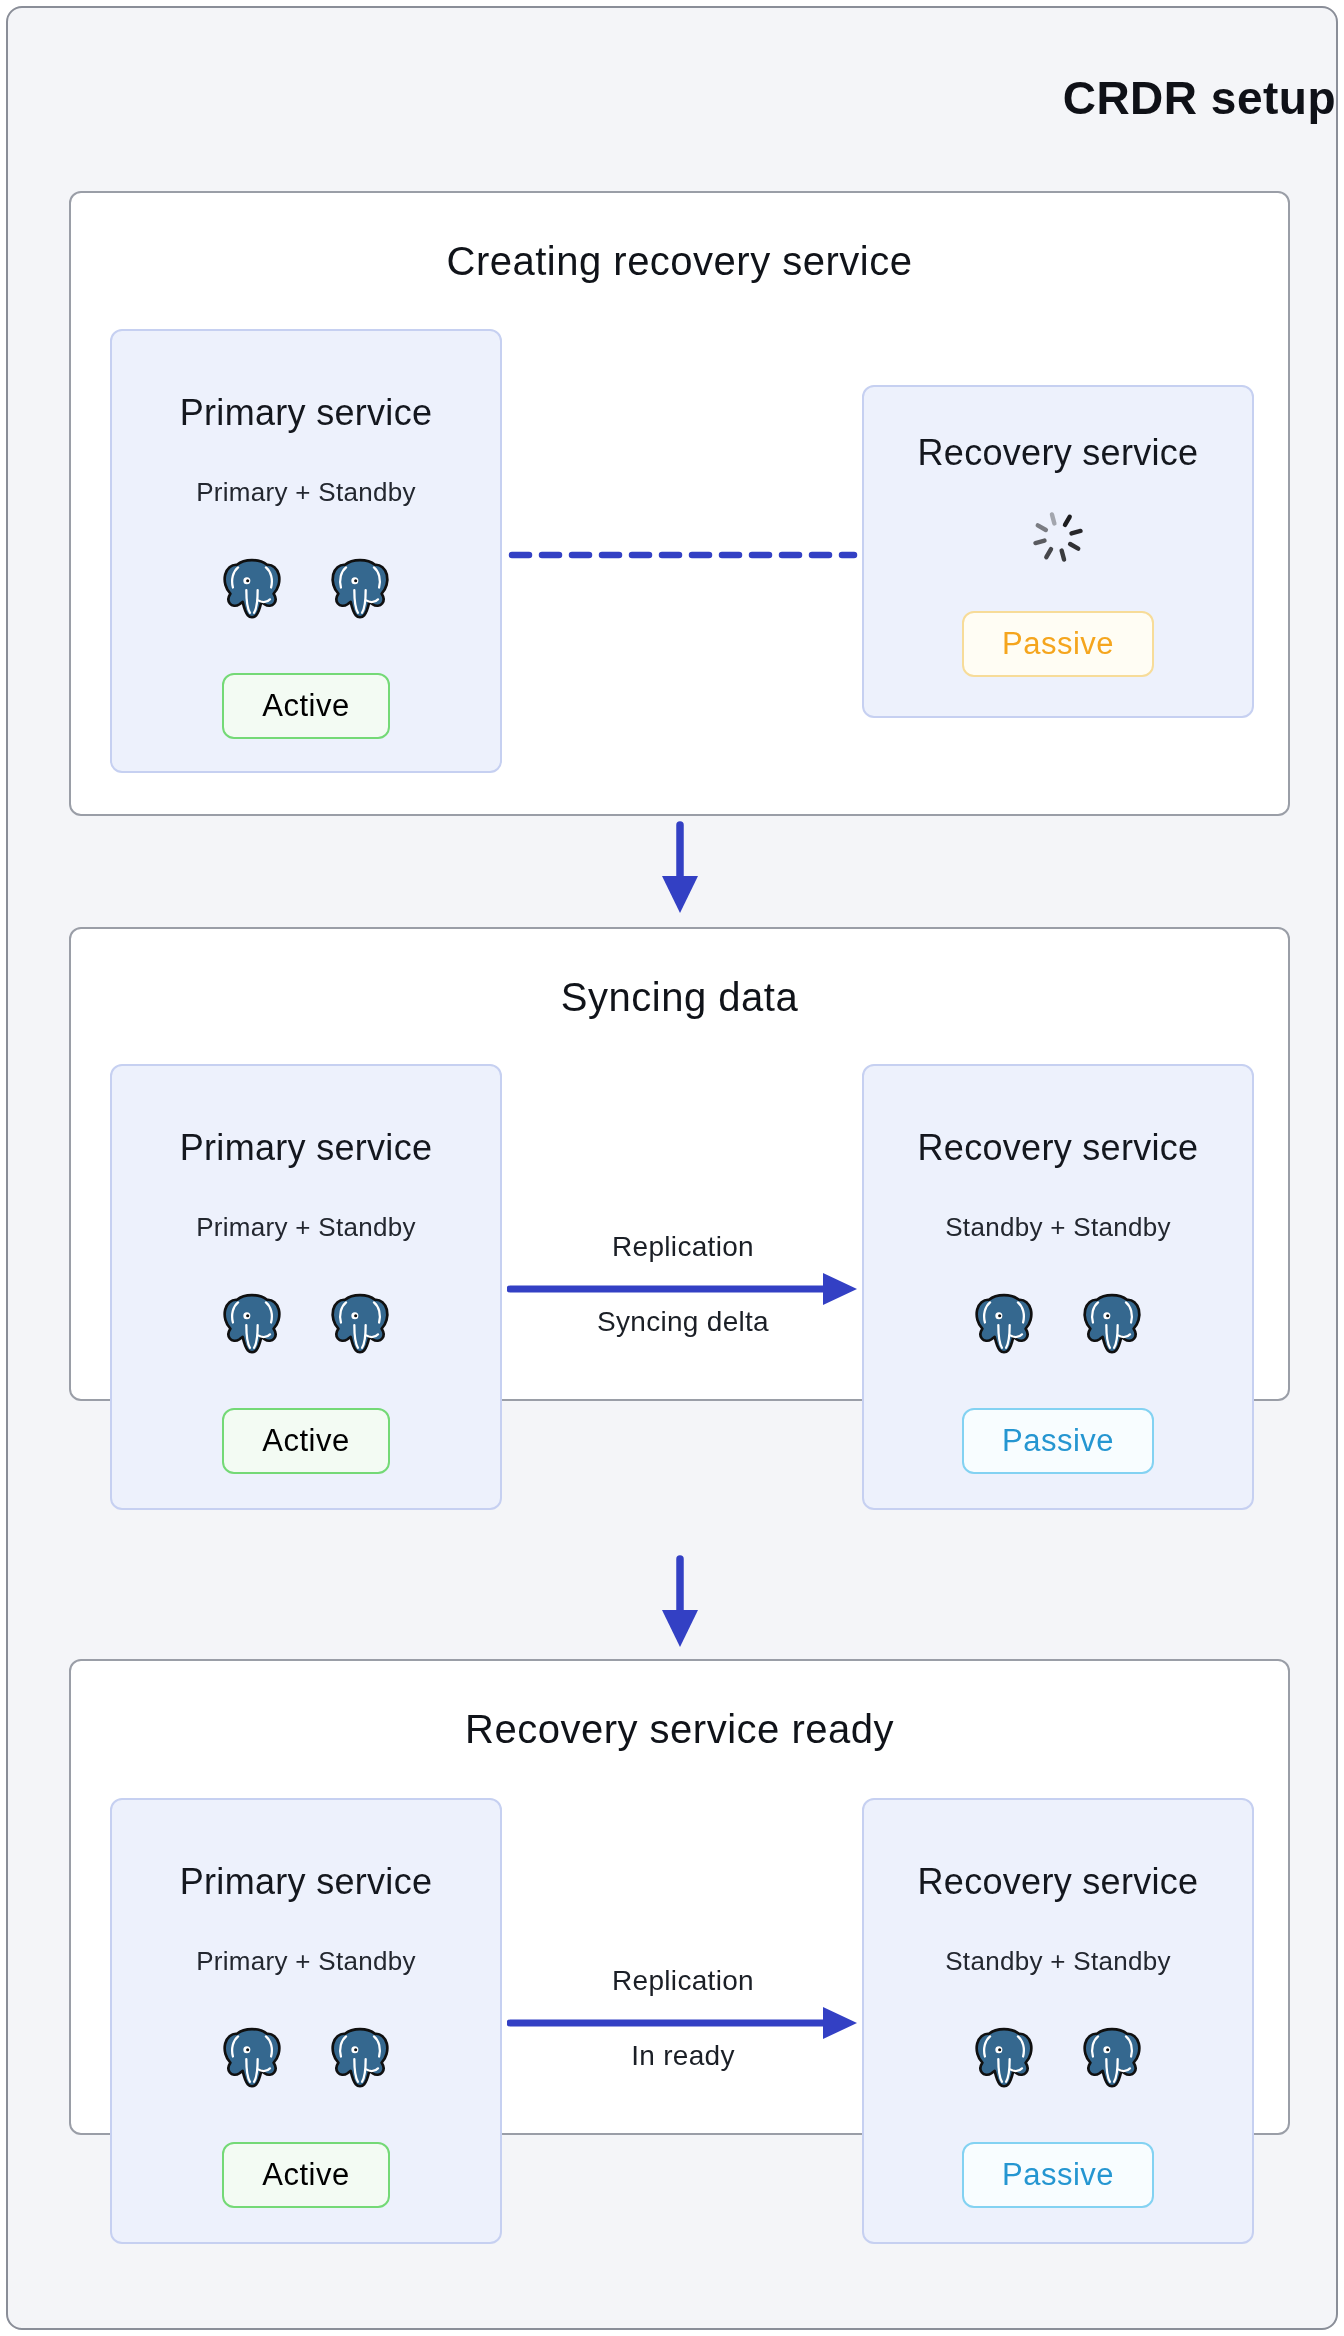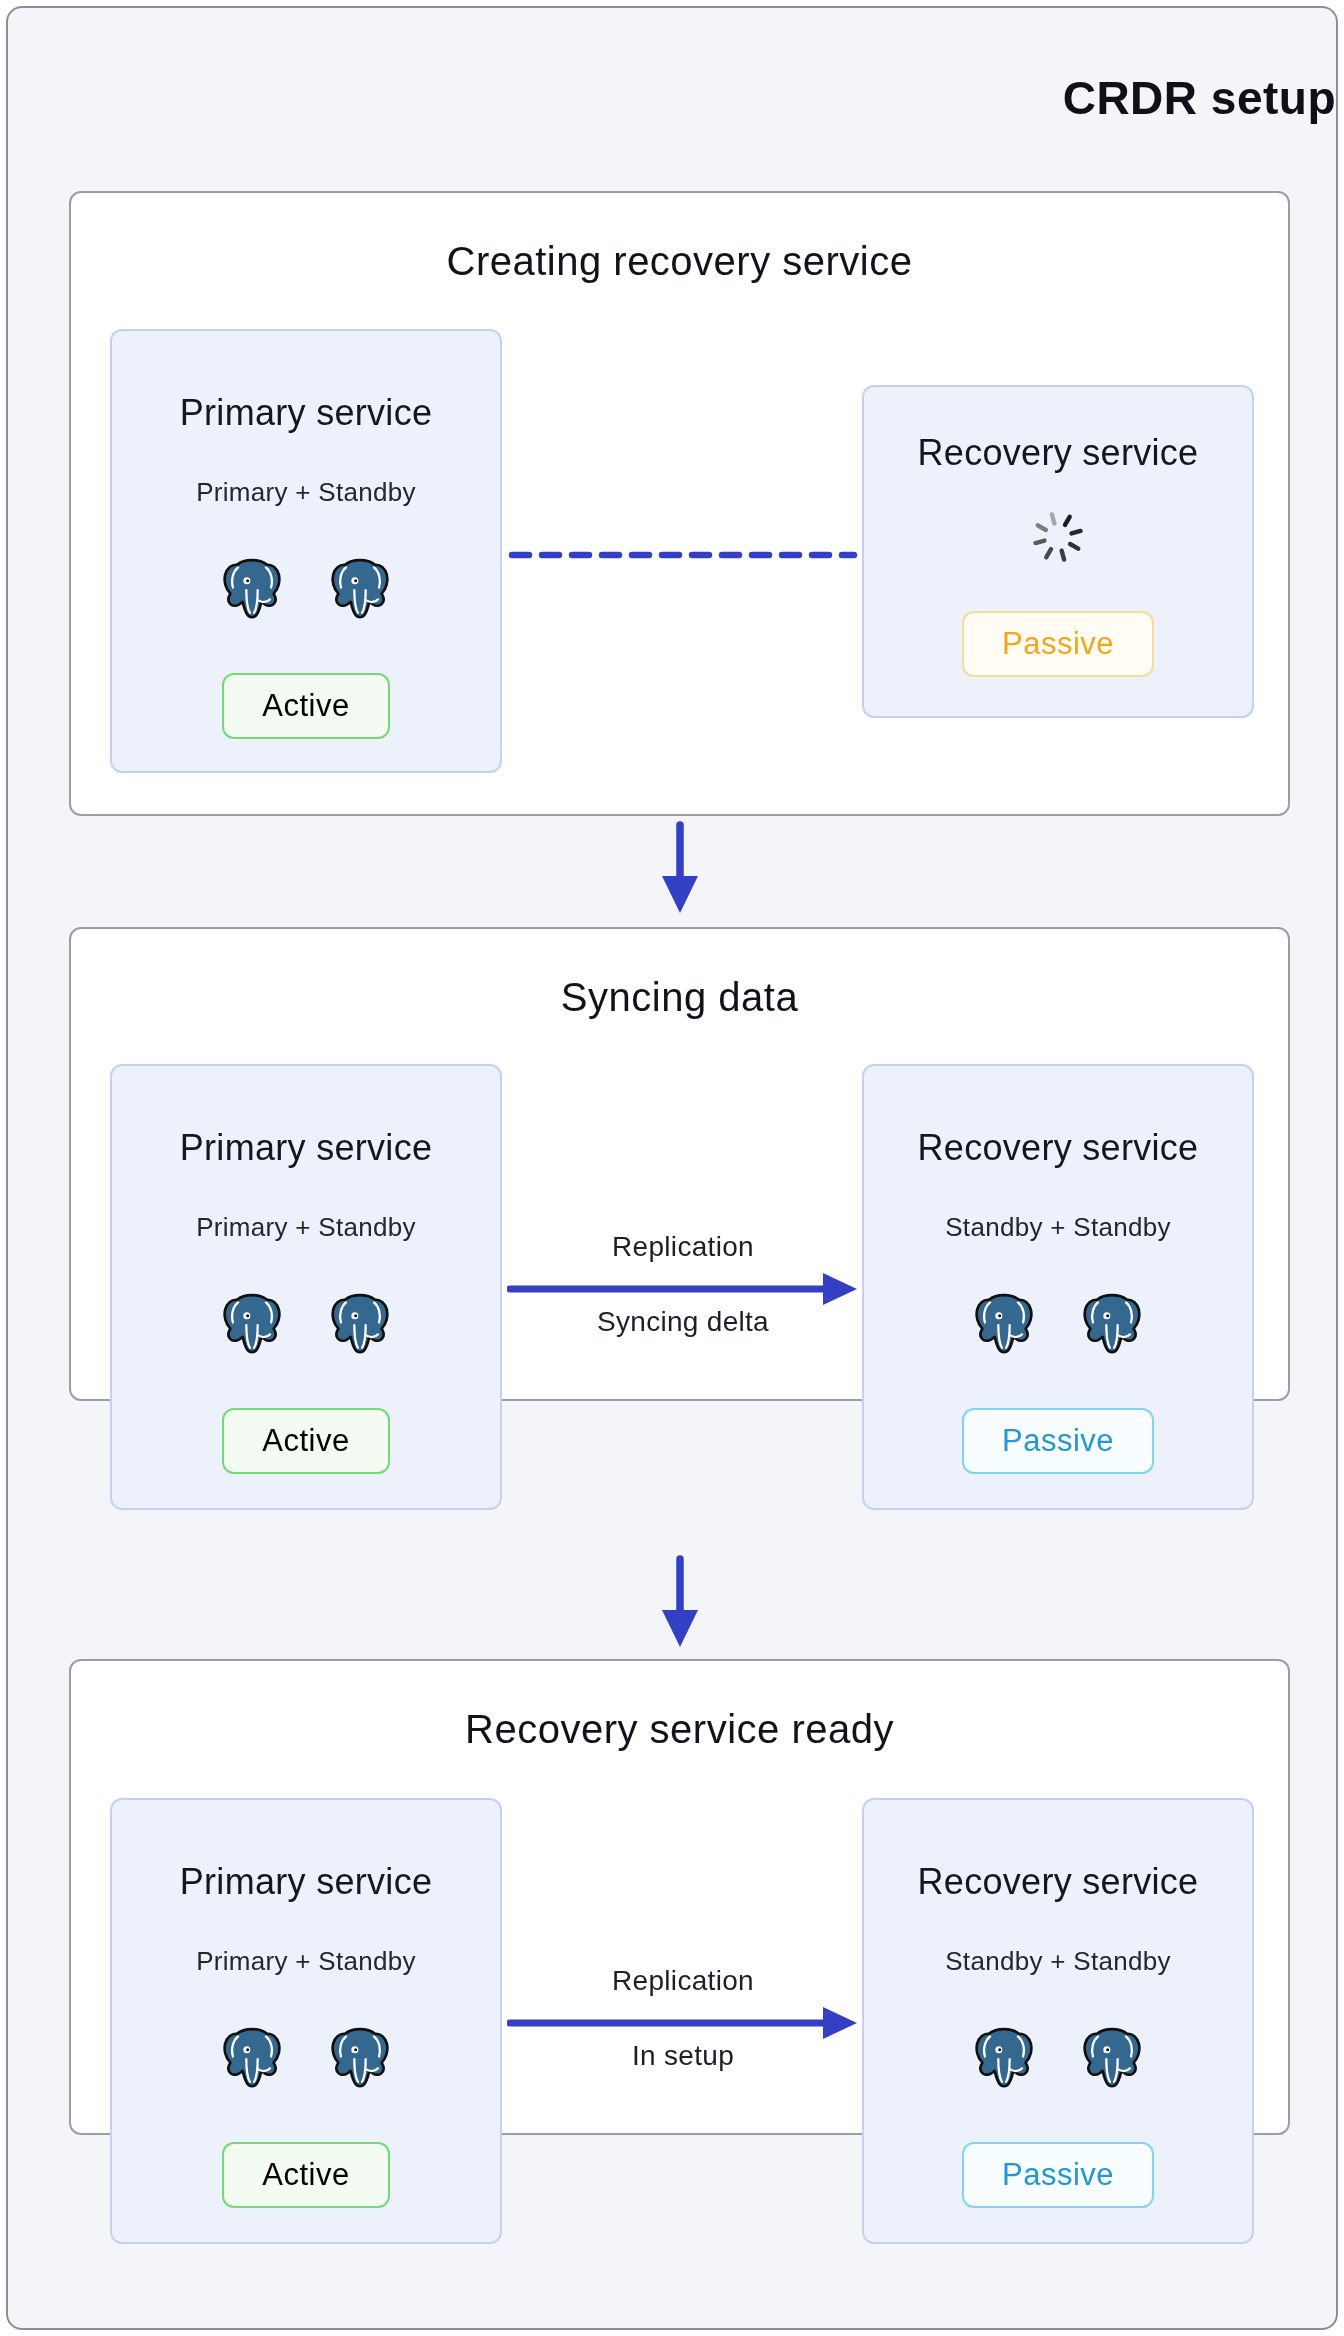--- a/index.html
+++ b/index.html
@@ -226,21 +226,21 @@
               <use href="#pg"></use>
             </svg>
         </div>
         <div class="badge active">Active</div>
       </div>
 
       <div class="conn-label" style="top:303px;">Replication</div>
       <svg class="connector" style="top:344px;height:36px;">
           <use href="#arrow-right"></use>
         </svg>
-      <div class="conn-label" style="top:378px;">In setup</div>
+      <div class="conn-label" style="top:378px;">In ready</div>
 
       <div class="service-box recovery-box" style="left:791px;top:137px;height:446px;">
         <div class="svc-title">Recovery service</div>
         <div class="svc-subtitle">Standby + Standby</div>
         <div class="pg-row">
           <svg class="pg-icon">
               <use href="#pg"></use>
             </svg>
           <svg class="pg-icon">
               <use href="#pg"></use>

